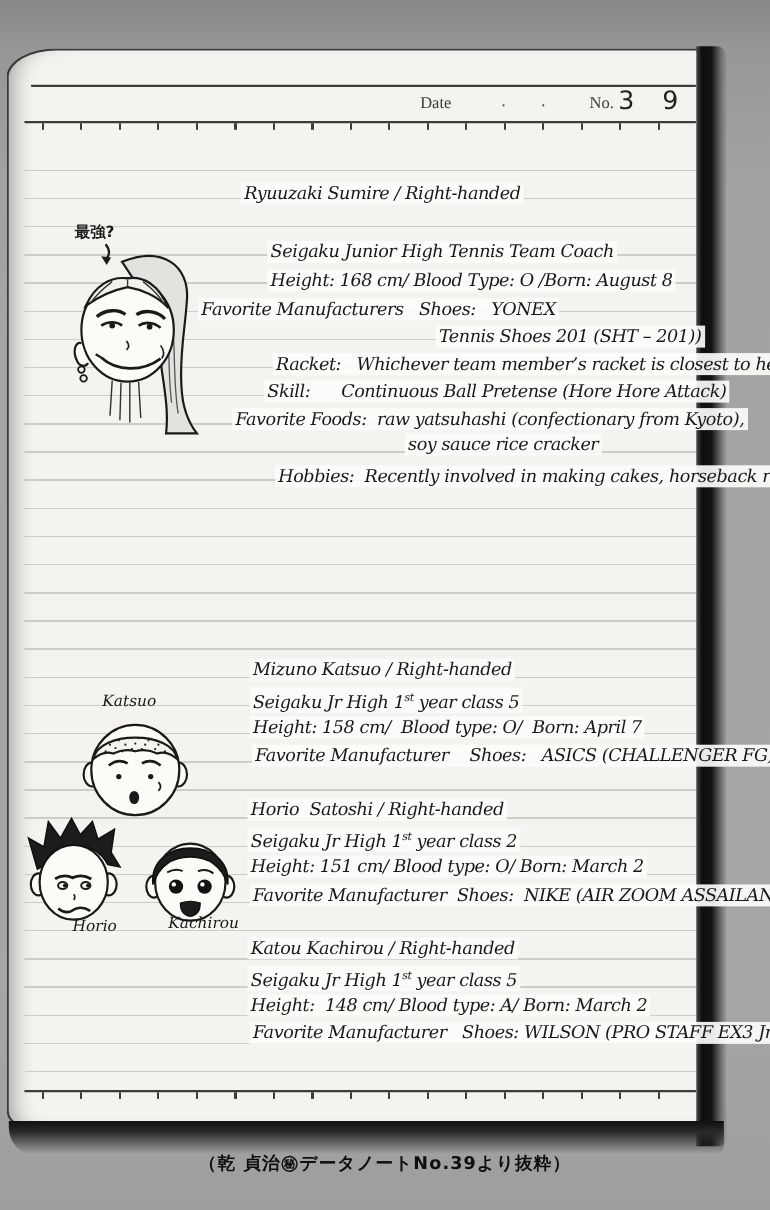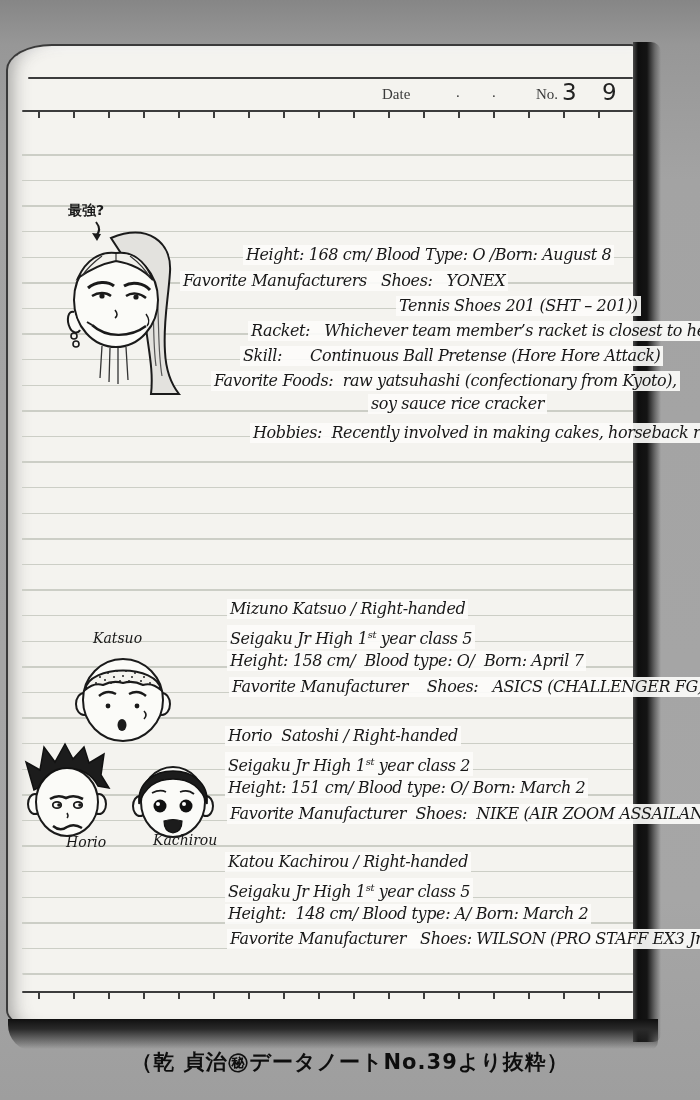--- a/index.html
+++ b/index.html
@@ -50,21 +50,21 @@
     font-family:"DejaVu Serif", serif; font-style:italic;
     font-size:14px; color:#181818;
   }
   .annot{
     position:absolute; font-family:"DejaVu Sans", sans-serif;
     font-size:14px; font-weight:bold; color:#1b1b1b; white-space:pre;
   }
   .sketch{position:absolute;}
   .caption{
     position:absolute; left:60px; top:1048px; width:580px; text-align:center;
-    font-family:"DejaVu Sans", sans-serif; font-size:21px; font-weight:bold;
+    font-family:"DejaVu Sans", sans-serif; font-size:16px; font-weight:bold;
     color:#0e0e0e; letter-spacing:1px; white-space:pre;
   }
 </style>
 </head>
 <body>
 
 <div class="stage">
 
   <div class="page">
     <div class="ruling"></div>
@@ -78,20 +78,22 @@
 
   <div class="edge-right"></div>
   <div class="edge-bottom"></div>
 
   <span class="print" style="left:382px;top:86px;">Date</span>
   <span class="print" style="left:456px;top:84px;">.</span>
   <span class="print" style="left:492px;top:84px;">.</span>
   <span class="print" style="left:536px;top:86px;">No.</span>
   <span class="pageno" style="left:562px;top:79px;">3 9</span>
 
+  <span class="hw" style="left:219px;top:166px;">Ryuuzaki Sumire / Right-handed</span>
+  <span class="hw" style="left:243px;top:219px;">Seigaku Junior High Tennis Team Coach</span>
   <span class="hw" style="left:243px;top:245px;">Height: 168 cm/ Blood Type: O /Born: August 8</span>
   <span class="hw" style="left:180px;top:271px;">Favorite Manufacturers   Shoes:   YONEX</span>
   <span class="hw" style="left:396px;top:296px;">Tennis Shoes 201 (SHT – 201))</span>
   <span class="hw" style="left:248px;top:321px;">Racket:   Whichever team member’s racket is closest to her</span>
   <span class="hw" style="left:240px;top:346px;">Skill:      Continuous Ball Pretense (Hore Hore Attack)</span>
   <span class="hw" style="left:368px;top:394px;">soy sauce rice cracker</span>
   <span class="hw" style="left:211px;top:371px;">Favorite Foods:  raw yatsuhashi (confectionary from Kyoto),</span>
   <span class="hw" style="left:250px;top:423px;">Hobbies:  Recently involved in making cakes, horseback riding</span>
 
   <span class="annot" style="left:68px;top:202px;">最強?</span>

